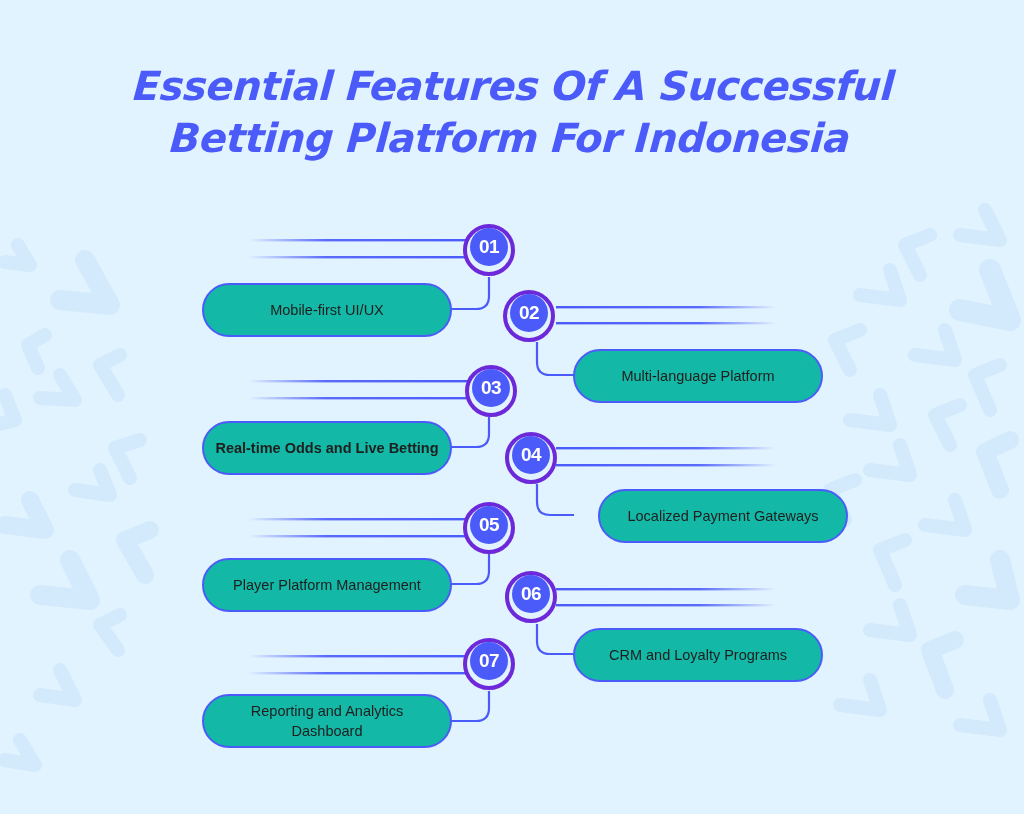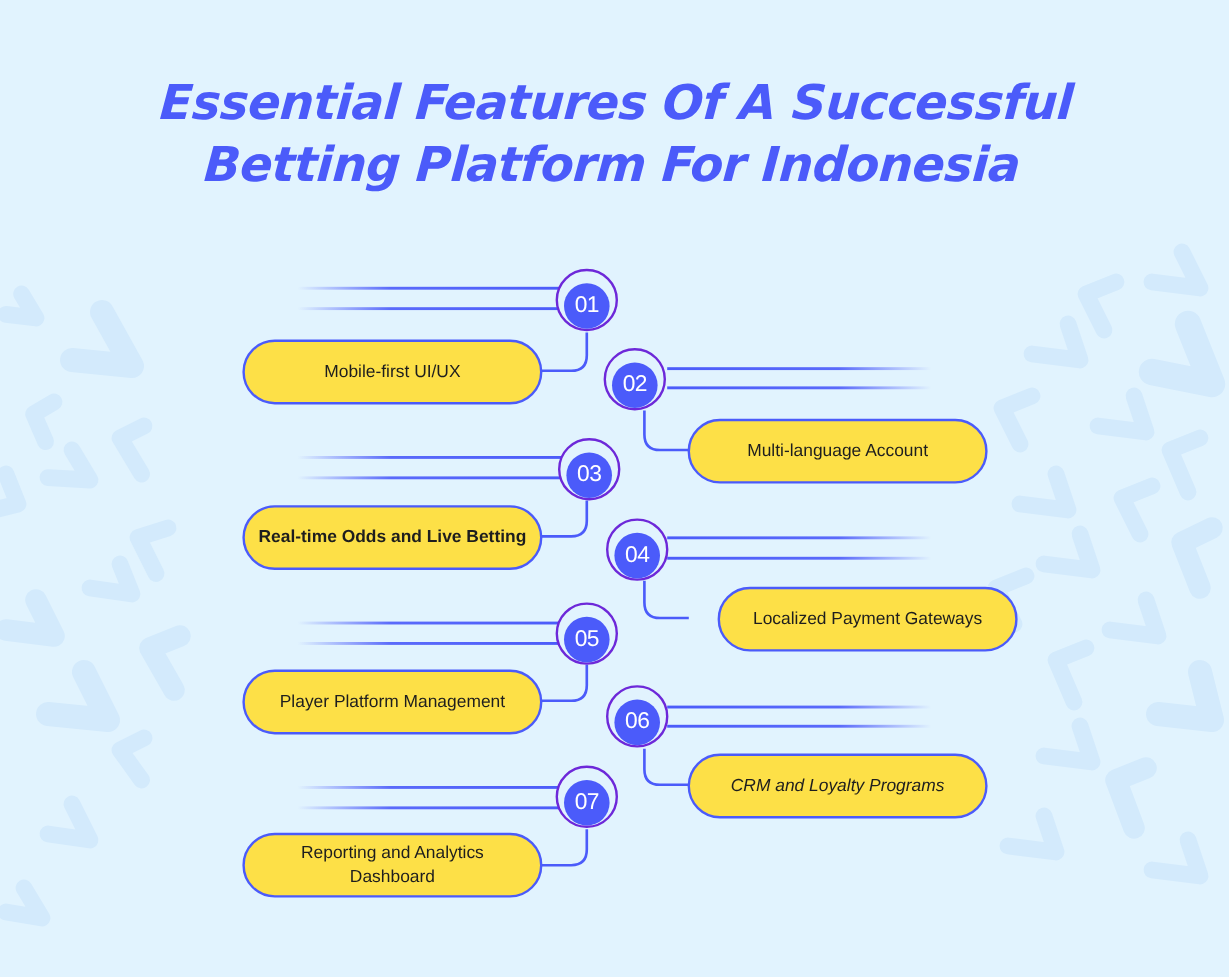--- a/index.html
+++ b/index.html
@@ -37,45 +37,46 @@
     }
     .title span { display: block; }
     .diagram {
       position: absolute;
       left: 0; top: 0;
       width: 1024px; height: 814px;
     }
     .pill {
       position: absolute;
       height: 50px;
-      background: #fde047;
+      background: #14b8a6;
       border: 2px solid #4B5BFA;
       border-radius: 28px;
       box-sizing: content-box;
       display: flex;
       align-items: center;
       justify-content: center;
       text-align: center;
       font-family: "Liberation Sans", sans-serif;
       font-size: 14.5px;
       line-height: 20px;
       color: #1E1E1E;
     }
     .pill .label { padding: 0 10px; }
     .num-circle {
       position: absolute;
       width: 52px;
       height: 52px;
-      border: 2px solid #6d28d9;
+      border: 4px solid #6d28d9;
       border-radius: 50%;
       background: #E1F3FE;
       box-sizing: border-box;
       display: flex;
-      align-items: flex-end;
+      align-items: flex-start;
       justify-content: center;
+      font-weight: bold;
     }
     .num-circle .inner {
       width: 38px;
       height: 38px;
       border-radius: 50%;
       background: #4B5BFA;
       color: #FFFFFF;
       font-family: "Liberation Sans", sans-serif;
       font-size: 19px;
       display: flex;
@@ -181,21 +182,21 @@
   <div class="inner">01</div>
 </div>
 <div class="pill" style="left:202px; top:283px; width:246px;">
   <span class="label">Mobile-first UI/UX</span>
 </div>
 
 <div class="num-circle" style="left:503px; top:290px;">
   <div class="inner">02</div>
 </div>
 <div class="pill" style="left:573px; top:349px; width:246px;">
-  <span class="label">Multi-language Account</span>
+  <span class="label">Multi-language Platform</span>
 </div>
 
 <div class="num-circle" style="left:465px; top:365px;">
   <div class="inner">03</div>
 </div>
 <div class="pill" style="left:202px; top:421px; width:246px;font-weight:bold;">
   <span class="label">Real-time Odds and Live Betting</span>
 </div>
 
 <div class="num-circle" style="left:505px; top:432px;">
@@ -208,21 +209,21 @@
 <div class="num-circle" style="left:463px; top:502px;">
   <div class="inner">05</div>
 </div>
 <div class="pill" style="left:202px; top:558px; width:246px;">
   <span class="label">Player Platform Management</span>
 </div>
 
 <div class="num-circle" style="left:505px; top:571px;">
   <div class="inner">06</div>
 </div>
-<div class="pill" style="left:573px; top:628px; width:246px;font-style:italic;">
+<div class="pill" style="left:573px; top:628px; width:246px;">
   <span class="label">CRM and Loyalty Programs</span>
 </div>
 
 <div class="num-circle" style="left:463px; top:638px;">
   <div class="inner">07</div>
 </div>
 <div class="pill" style="left:202px; top:694px; width:246px;">
   <span class="label" style="padding:0 40px;">Reporting and Analytics Dashboard</span>
 </div>
 

